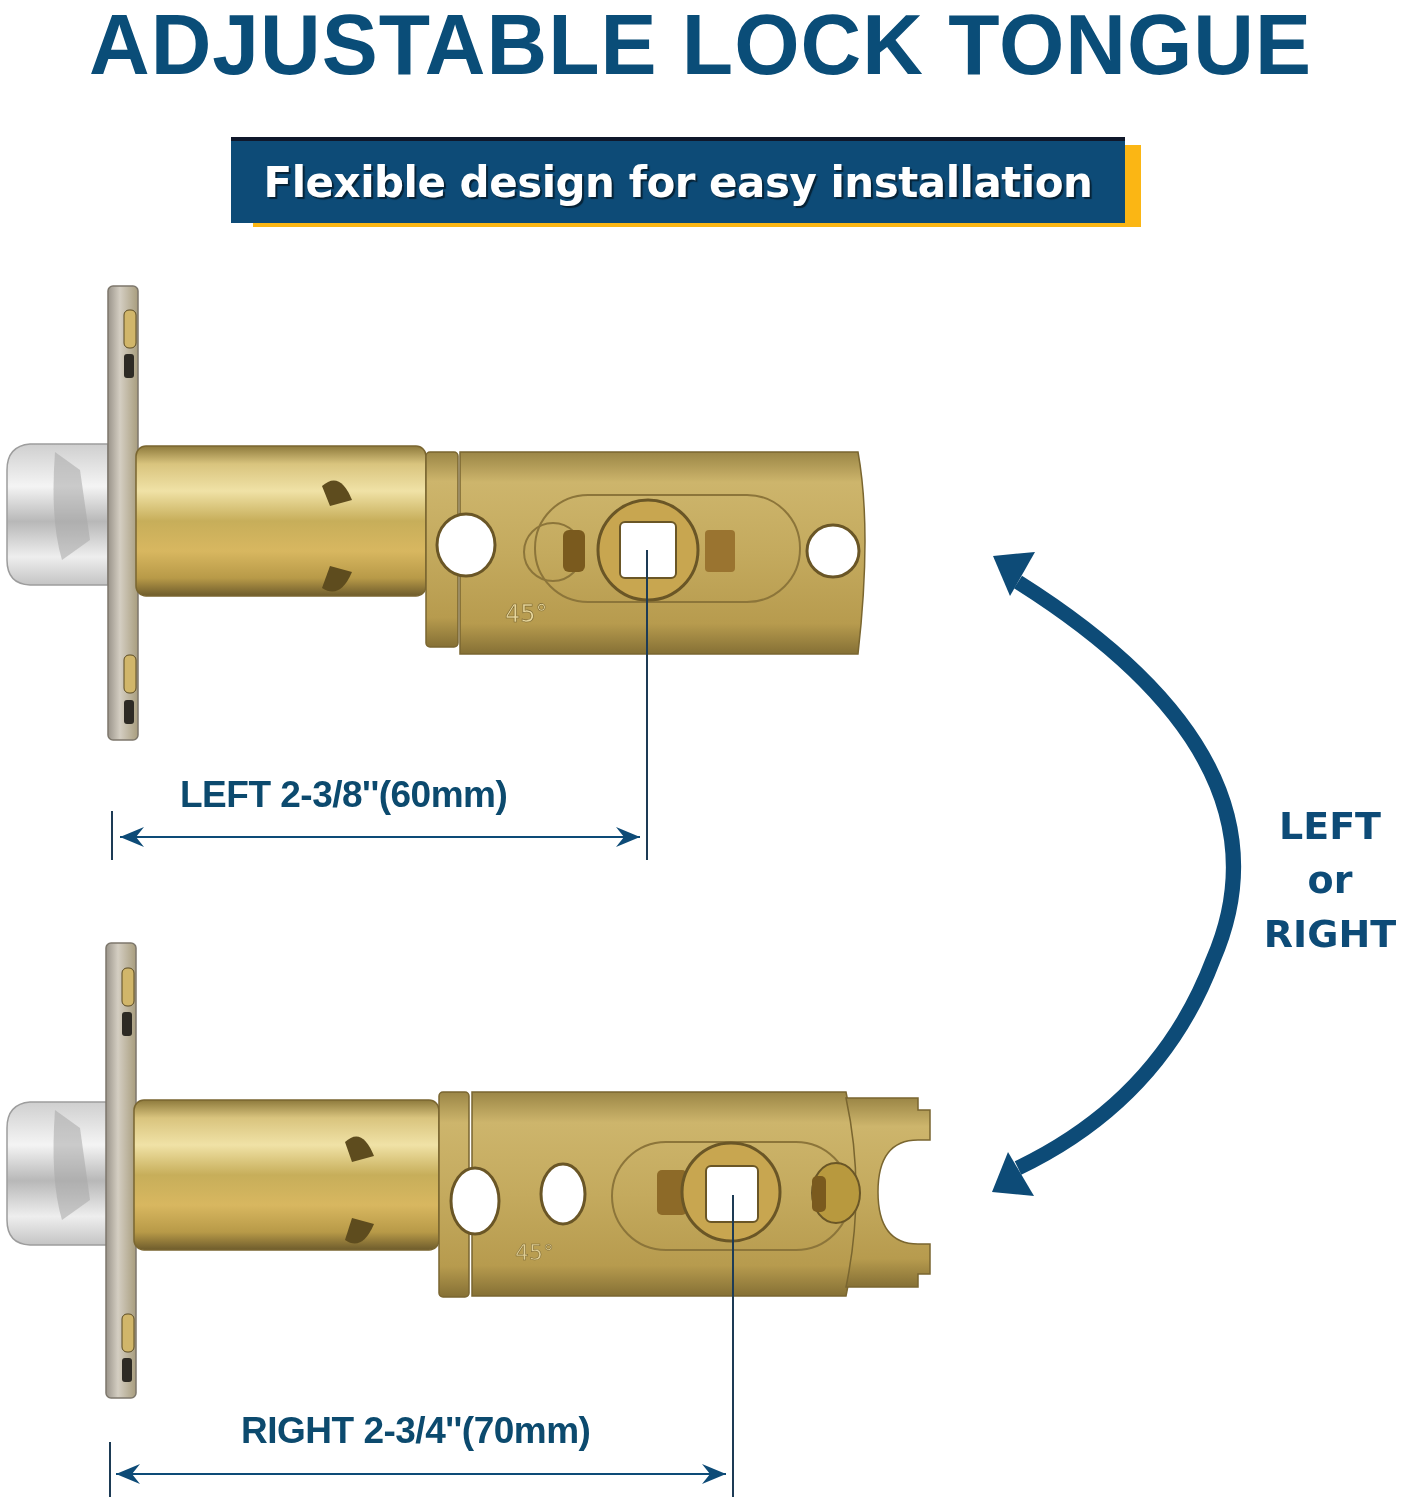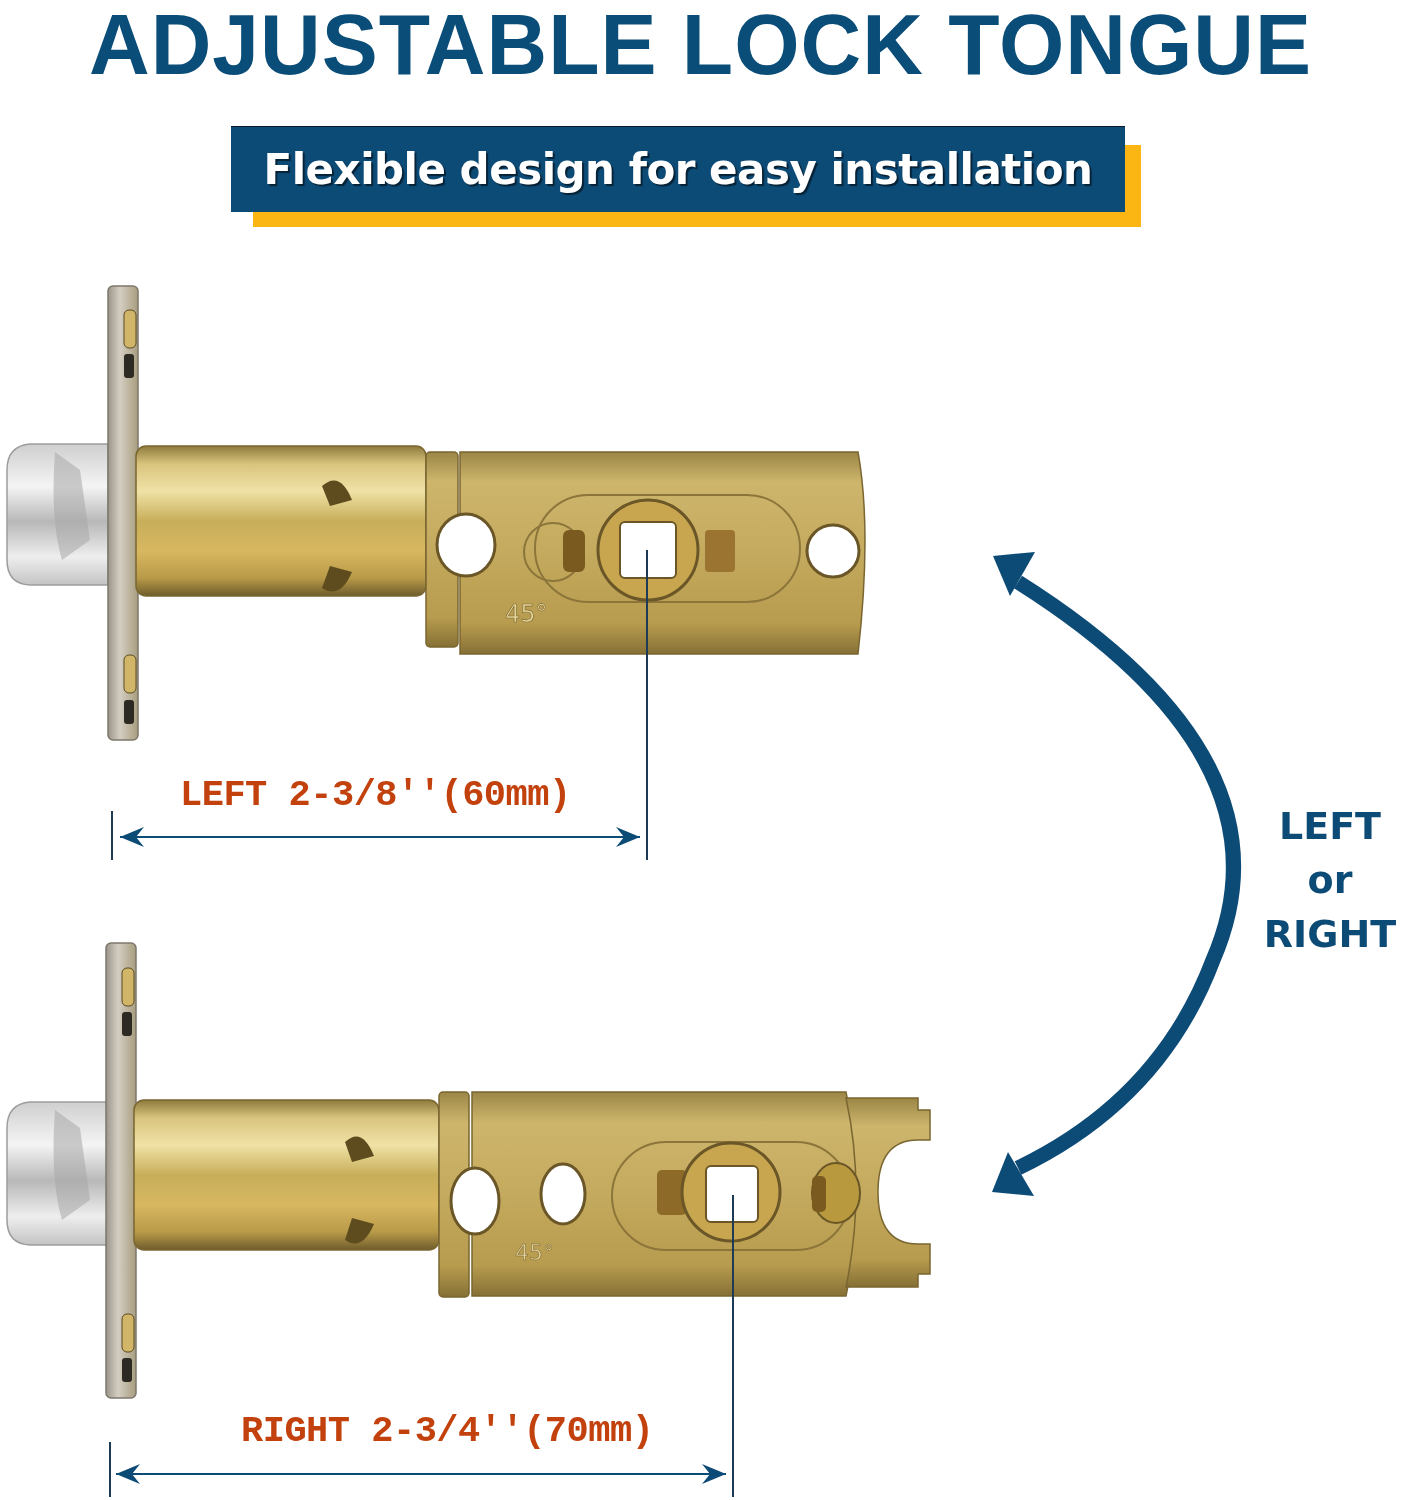--- a/index.html
+++ b/index.html
@@ -12,34 +12,34 @@
     font-size: 84px; letter-spacing: 1px; line-height: 84px;
     color: #0a4d78; transform: scaleY(1.02);
   }
 
   .banner-wrap { position: absolute; left: 231px; top: 126px; width: 910px; height: 102px; }
   .banner-shadow {
     position: absolute; left: 22px; top: 19px; width: 888px; height: 82px;
     background: #fbb614;
   }
   .banner {
-    position: absolute; left: 0; top: 0; width: 894px; height: 86px;
-    background: #0d4b77; border-top: 1px solid #0f172a;
+    position: absolute; left: 0; top: 11px; width: 894px; height: 86px;
+    background: #0d4b77; border-top: 4px solid #0f172a;
     display: flex; align-items: center; justify-content: center;
   }
   .banner-text {
     color: #ffffff; font-family: "DejaVu Sans", sans-serif; font-weight: 700;
     font-size: 42px; letter-spacing: -0.5px;
     text-shadow: 2px 2px 1px rgba(0,0,0,0.55);
   }
 
   .diagram { position: absolute; left: 0; top: 0; width: 1401px; height: 1500px; }
 
   .dim-label {
-    position: absolute; color: #c2410c; font-family: Liberation Mono, monospace;
+    position: absolute; color: #0c4a6e; font-family: Liberation Sans, sans-serif;
     font-weight: 700; font-size: 37px; white-space: nowrap; letter-spacing: -0.5px;
   }
   .side-label {
     position: absolute; left: 1255px; width: 150px; text-align: center;
     color: #0d4b77; font-family: "DejaVu Sans", sans-serif; font-weight: 700;
     font-size: 38px; line-height: 56px;
   }
 </style>
 </head>
 <body>

